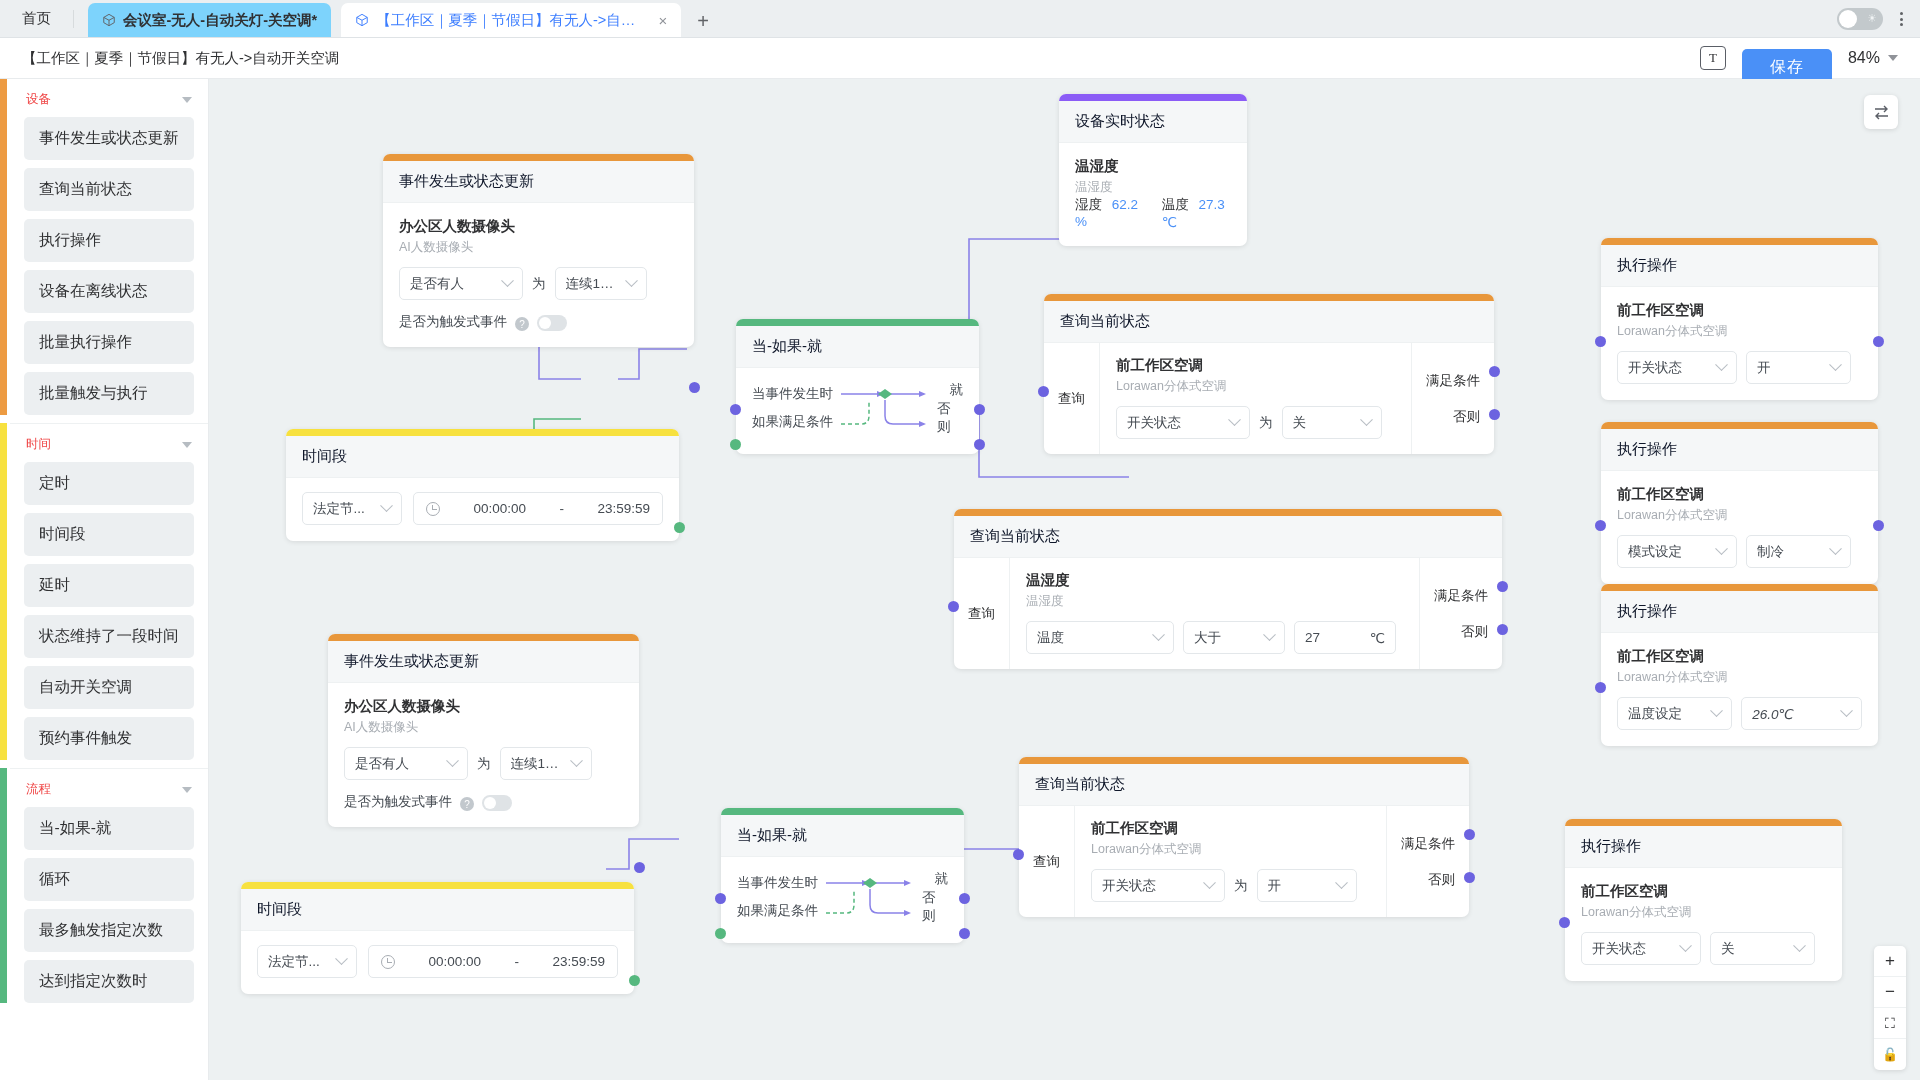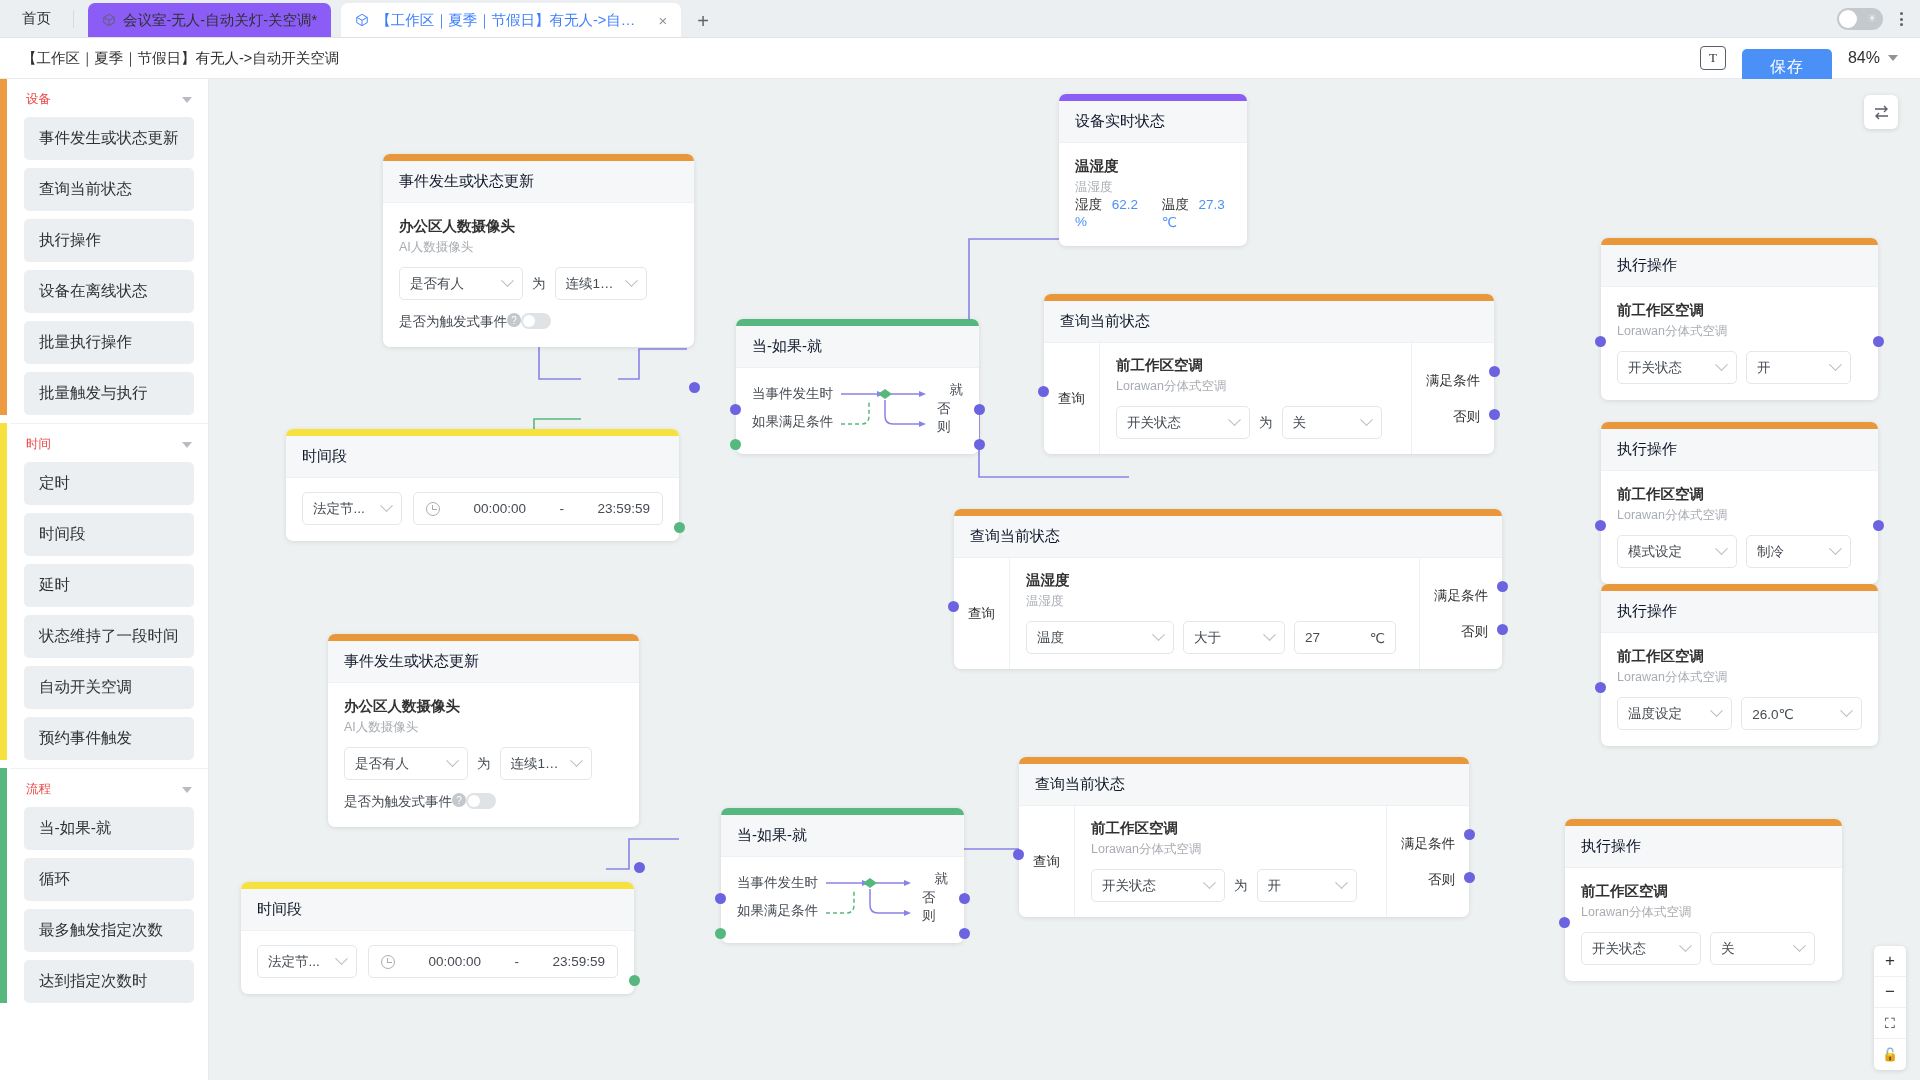--- a/index.html
+++ b/index.html
@@ -16,21 +16,21 @@
   .home-tab {
     padding: 0 22px; height: 38px; display: flex; align-items: center;
     font-size: 14.5px; color: #303133;
   }
   .tab-sep { width:1px; height:18px; background:#d7dbdd; align-self:center; }
   .tab {
     height: 34px; display: flex; align-items: center; gap: 7px;
     padding: 0 14px 0 14px; font-size: 14.5px; color: #303133;
     border-radius: 7px 7px 0 0; max-width: 340px; cursor: pointer;
   }
-  .tab.inactive { background: #8b5cf6; }
+  .tab.inactive { background: #7dd3fc; font-weight: bold; }
   .tab.active { background: #ffffff; color: #3d7eff; }
   .tab-label { white-space: nowrap; overflow: hidden; text-overflow: ellipsis; }
   .cube-icon { width: 14px; height: 14px; flex: 0 0 auto; }
   .tab-close { font-size: 15px; color: #909399; margin-left: 4px; line-height: 1; }
   .tab-plus { font-size: 20px; color: #606266; padding: 0 16px 4px 16px; cursor: pointer; }
   .tabbar-right { margin-left: auto; display: flex; align-items: center; gap: 14px; padding: 0 14px 7px 0; }
   .theme-toggle {
     width: 46px; height: 22px; border-radius: 11px; background: #c3c9cc;
     position: relative; cursor: pointer;
   }
@@ -112,21 +112,21 @@
     border: 1px solid #e3e7ea; border-radius: 5px; height: 33px;
     display: flex; align-items: center; padding: 0 10px; font-size: 13.5px; color: #454b52;
     background: #fff; cursor: pointer; white-space: nowrap; overflow: hidden;
   }
   .sel span.v { flex: 1; overflow: hidden; text-overflow: ellipsis; }
   .sel .caret {
     width: 9px; height: 9px; border-right: 1.4px solid #b8bec4; border-bottom: 1.4px solid #b8bec4;
     transform: rotate(45deg) translate(-2px,-2px); margin-left: 8px; flex: 0 0 auto;
   }
   .lbl { font-size: 13.5px; color: #454b52; }
-  .toggle-row { display: flex; align-items: flex-start; margin-top: 13px; }
+  .toggle-row { display: flex; align-items: flex-end; gap: 8px; margin-top: 13px; }
   .toggle-lbl { font-size: 13.5px; color: #454b52; }
   .qmark {
     width: 14px; height: 14px; border-radius: 50%; background: #c2c8cd; color: #fff;
     font-size: 10px; display: flex; align-items: center; justify-content: center;
   }
   .tg { width: 30px; height: 16px; background: #dfe3e6; border-radius: 8px; position: relative; cursor: pointer; }
   .tg::before { content:""; position:absolute; left:2px; top:2px; width:12px; height:12px; border-radius:50%; background:#fff; }
   .ifgraph { width: 92px; height: 56px; margin: 0 6px; }
   .ifcol { display: flex; flex-direction: column; justify-content: space-around; height: 56px; }
   .ifcol.r { align-items: flex-end; }
@@ -601,21 +601,21 @@
       <div class="node-bar bar-orange"></div>
       <div class="node-title">执行操作</div>
       <div class="node-body">
         <div class="dev-name">前工作区空调</div>
         <div class="dev-sub">Lorawan分体式空调</div>
         <div class="row">
           <div class="sel" style="width:120px;">
             <span class="v">温度设定</span>
             <span class="caret"></span>
           </div>
-          <div class="sel" style="width:126px;">
+          <div class="sel" style="width:126px;font-style:italic;">
             <span class="v">26.0℃</span>
             <span class="caret"></span>
           </div>
         </div>
       </div>
       <div class="port port-purple" style="left:-6px; top:98px;"></div>
     </div>
 
     <div class="node" style="left:1356px; top:740px; width:277px;">
       <div class="node-bar bar-orange"></div>

